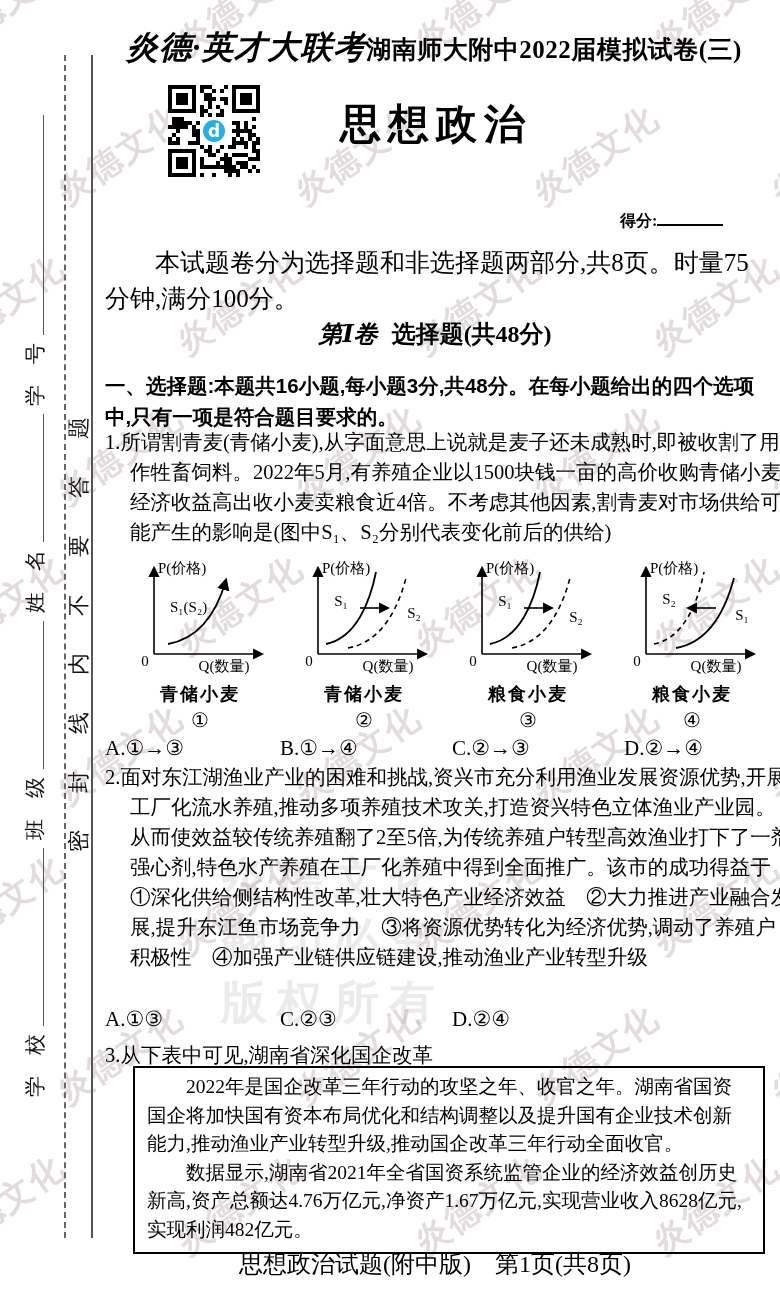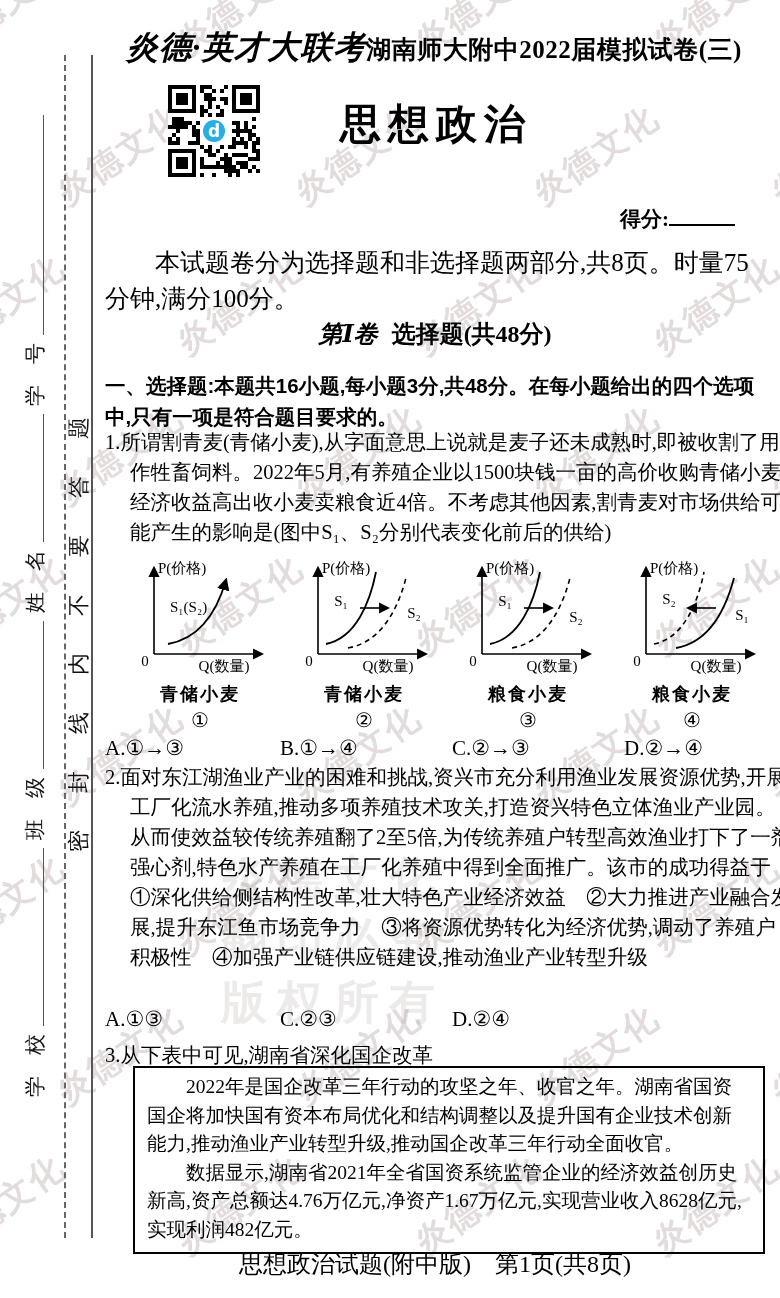--- a/index.html
+++ b/index.html
@@ -24,21 +24,21 @@
       transform:rotate(-90deg);z-index:1;font-size:22px;letter-spacing:37px;
       white-space:nowrap;color:#111;}
   
   .hdr{position:absolute;left:100px;top:26px;width:668px;text-align:center;white-space:nowrap;z-index:2;}
   .hdr .brand{font-size:32px;font-weight:bold;font-style:italic;letter-spacing:1px;text-align:center;}
   .hdr .exam{font-size:25px;font-weight:bold;letter-spacing:0.5px;}
   .qr-wrap{position:absolute;left:168px;top:85px;z-index:2;}
   .subject{position:absolute;left:340px;top:97px;width:260px;z-index:2;
       font-size:41px;font-weight:bold;letter-spacing:7px;
       font-family:"Liberation Sans","DejaVu Sans",sans-serif;}
-  .score{position:absolute;left:620px;top:204px;z-index:2;font-size:21px;font-weight:bold;
+  .score{position:absolute;left:620px;top:204px;z-index:2;font-size:16px;font-weight:bold;
       font-family:Liberation Serif, serif;}
   .score .blank{display:inline-block;width:66px;border-bottom:2px solid #000;height:20px;vertical-align:baseline;}
   
   .intro{position:absolute;left:105px;top:245px;width:660px;z-index:2;
       font-size:25px;line-height:36px;text-indent:2em;}
   .part-title{position:absolute;left:105px;top:318px;width:660px;text-align:center;z-index:2;font-size:24px;}
   .part-title .pt-vol{font-weight:bold;font-style:italic;}
   .part-title .pt-name{font-weight:bold;font-family:"Liberation Sans","DejaVu Sans",sans-serif;margin-left:14px;}
   .part-title .pt-score{font-weight:bold;}
   .instruction{position:absolute;left:105px;top:370px;width:662px;z-index:2;

